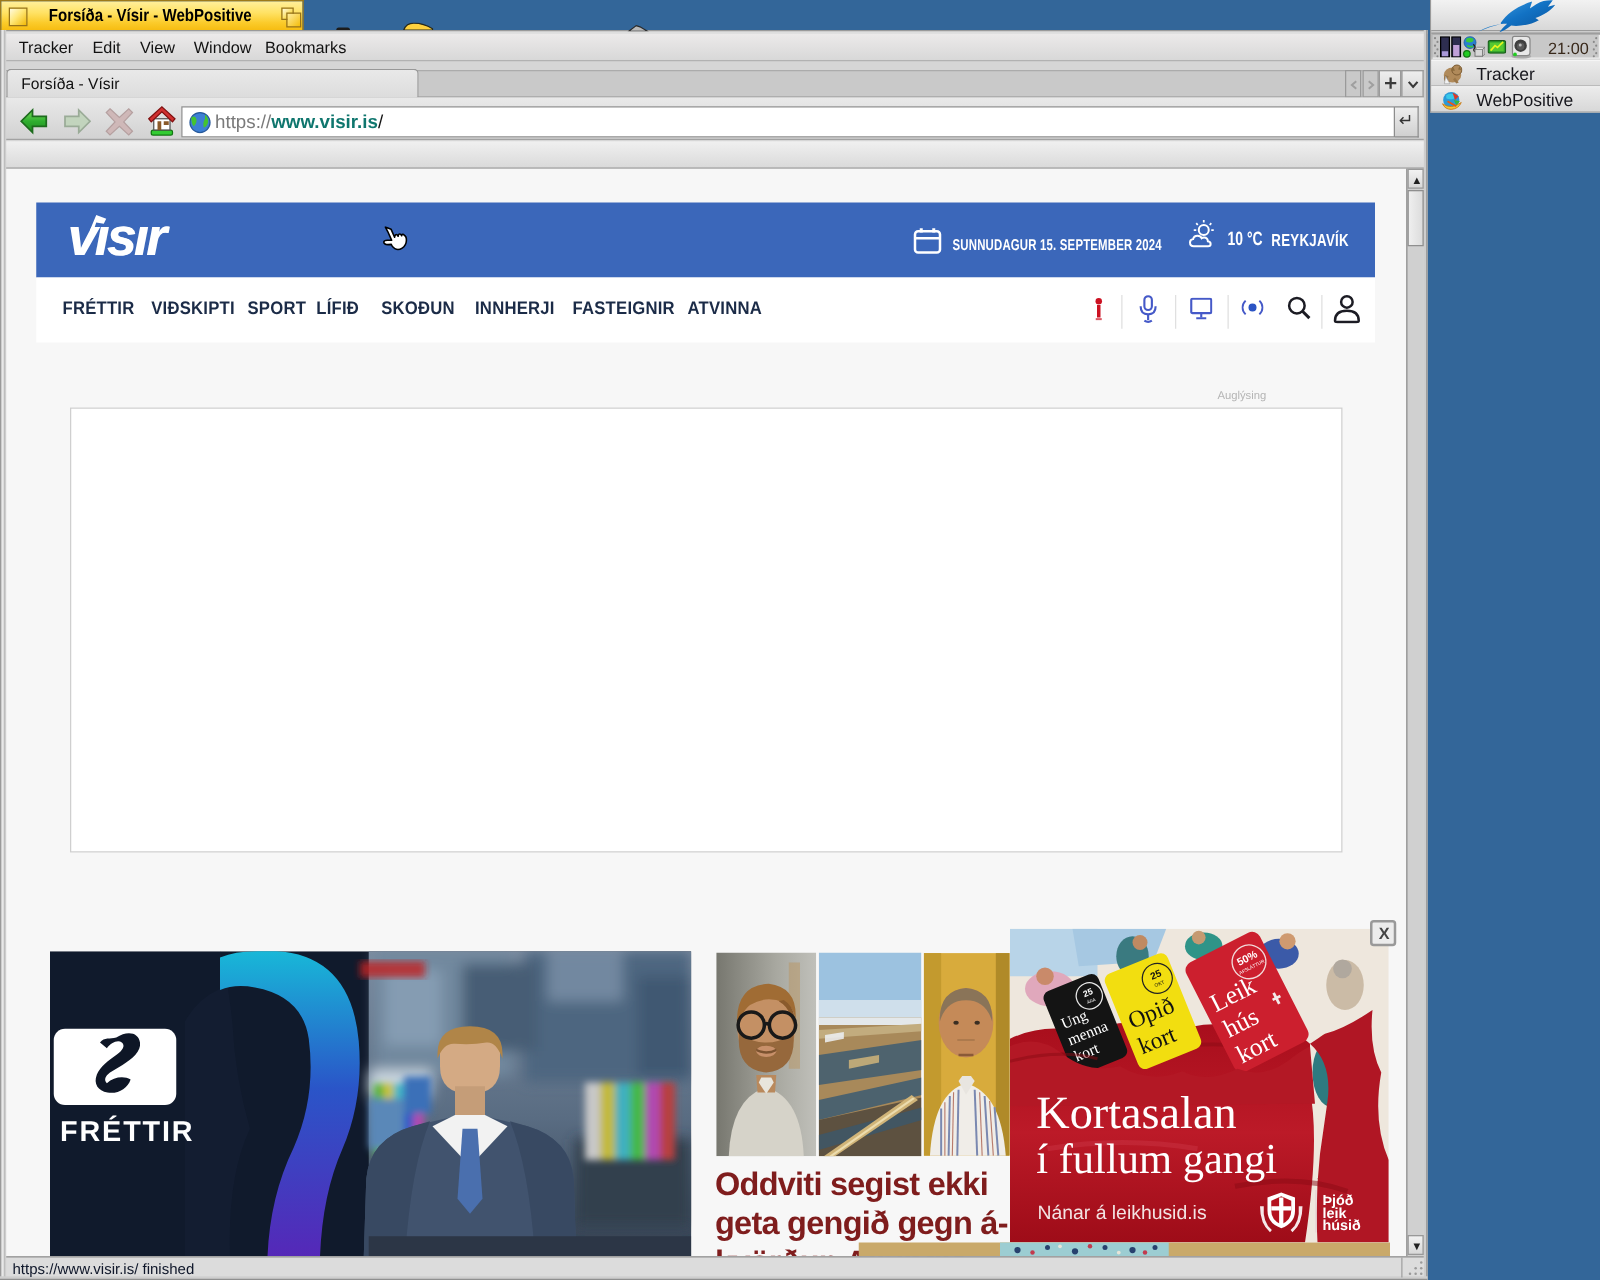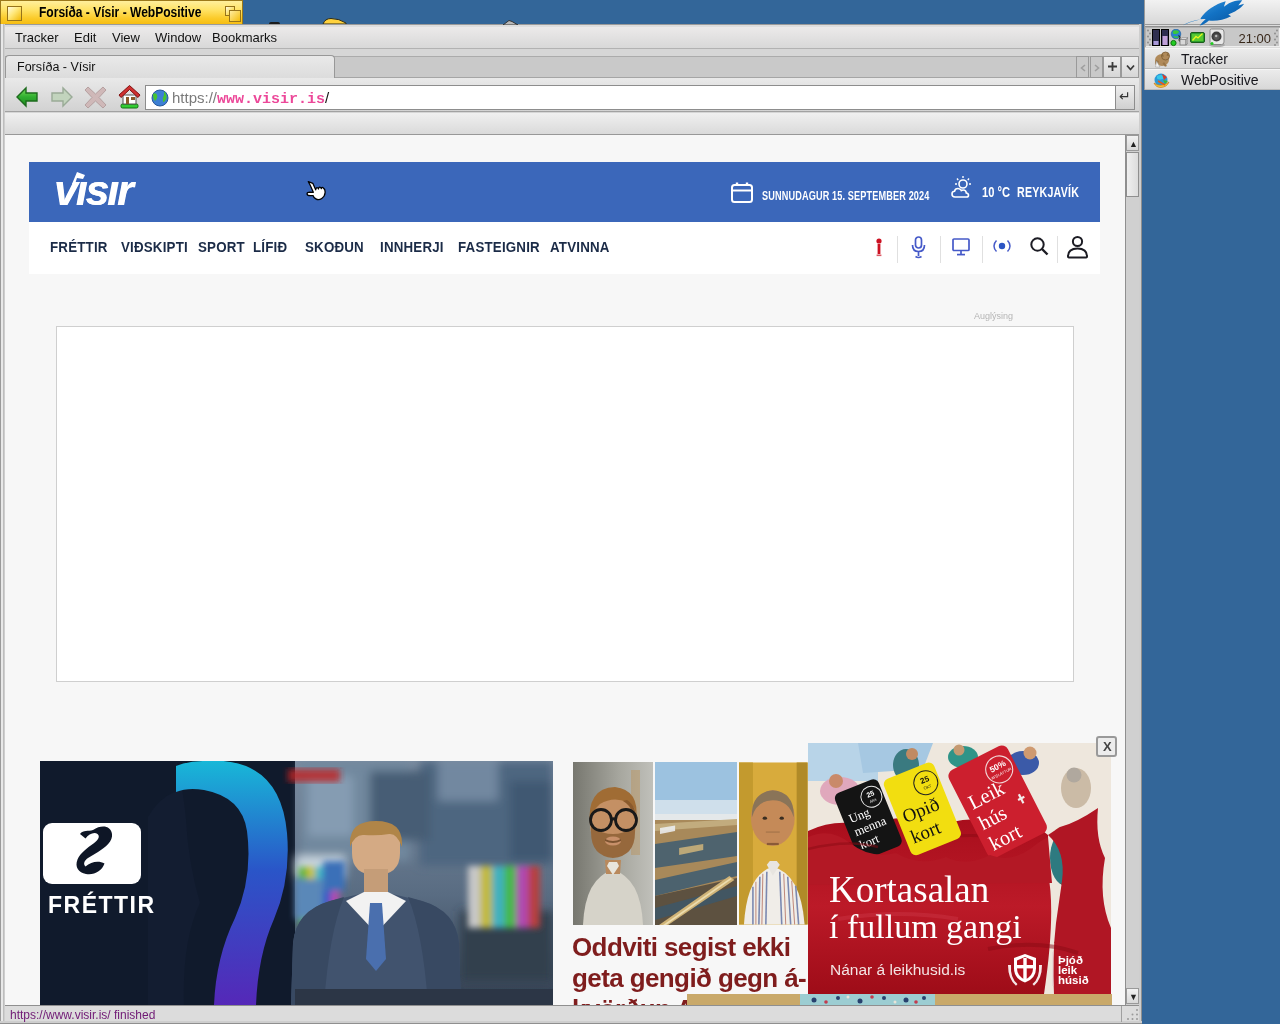--- a/index.html
+++ b/index.html
@@ -38,39 +38,39 @@
   background:linear-gradient(#e9e9e9,#dcdcdc); border:1px solid #989898; border-bottom:none;
   border-radius:4px 4px 0 0; }
 #tabbar .tab span { position:absolute; left:11px; top:4px; font-size:12.5px; color:#111; }
 .tbbtn { position:absolute; top:6px; height:22px; border:1px solid #9a9a9a; }
 
 
 #toolbar { position:absolute; left:5px; top:54px; width:1134px; height:34px;
   background:linear-gradient(#e9e9e9,#d2d2d2); border-bottom:1px solid #a2a2a2; }
 #urlfield { position:absolute; left:140px; top:7px; width:971px; height:25px; background:#fff; border:1px solid #8d8d8d; }
 #urlfield .txt { position:absolute; left:26px; top:3px; font-size:15px; color:#7a7a7a; }
-#urlfield .txt b { color:#ec4899;font-family:Liberation Mono, monospace; }
+#urlfield .txt b { color:#0f766e; }
 #enterbtn { position:absolute; left:1111px; top:7px; width:19px; height:25px; background:linear-gradient(#eee,#d0d0d0); border:1px solid #8d8d8d; border-left:none; }
 
 
 #strip { position:absolute; left:5px; top:89px; width:1134px; height:22px;
   background:linear-gradient(#f0f0f0,#dadada); border-bottom:1px solid #989898; }
 
 
 #webview { position:absolute; left:5px; top:111px; width:1120px; height:870px; background:#f7f7f7; overflow:hidden;padding-left:16px; }
 
 
 #vscroll { position:absolute; left:1125px; top:111px; width:14px; height:870px; background:#d0d0d0; border-left:1px solid #8f8f8f; }
 #vscroll .btn { position:absolute; left:0; width:13px; height:16px; background:linear-gradient(#f2f2f2,#d8d8d8); border:1px solid #999; }
 #vscroll .thumb { position:absolute; left:0; top:17px; width:13px; height:45px; background:linear-gradient(90deg,#efefef,#dcdcdc); border:1px solid #8f8f8f; }
 .arrowglyph { font-size:9px; color:#222; position:absolute; left:2px; top:2px; }
 
 
 #statusbar { position:absolute; left:5px; top:981px; width:1134px; height:16px; background:#dcdcdc; border-top:1px solid #8f8f8f; }
-#statusbar .txt { position:absolute; left:5px; top:2px; font-size:12px; color:#701a75; }
+#statusbar .txt { position:absolute; left:5px; top:2px; font-size:12px; color:#0f172a; }
 
 
 #deskbar { position:absolute; left:1144px; top:0; width:136px; height:90px; background:#dcdcdc; border-left:1px solid #999; border-bottom:1px solid #9b9b9b; }
 #leafarea { position:absolute; left:0; top:0; width:135px; height:25px; background:linear-gradient(#f2f2f2,#d8d8d8); border-bottom:1px solid #9a9a9a; }
 #tray { position:absolute; left:0; top:26px; width:135px; height:21px; background:#c8c8c8; border-top:1px solid #8f8f8f; box-shadow:inset 1px 1px 0 #b0b0b0, inset -1px -1px 0 #eee; }
 #tray .clock { position:absolute; right:9px; top:4px; font-size:13px; color:#38281a; }
 .dbrow { position:absolute; left:0; width:135px; height:21px; background:linear-gradient(#ebebeb,#d8d8d8); border-top:1px solid #f5f5f5; border-bottom:1px solid #bbb; }
 .dbrow .lbl { position:absolute; left:36px; top:2px; font-size:14px; color:#16161c; }
 
 

